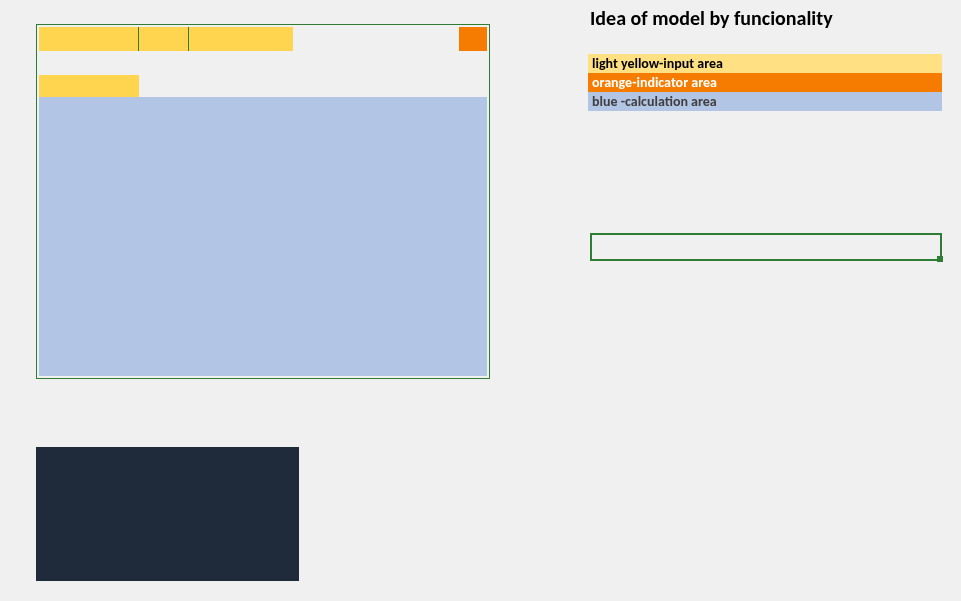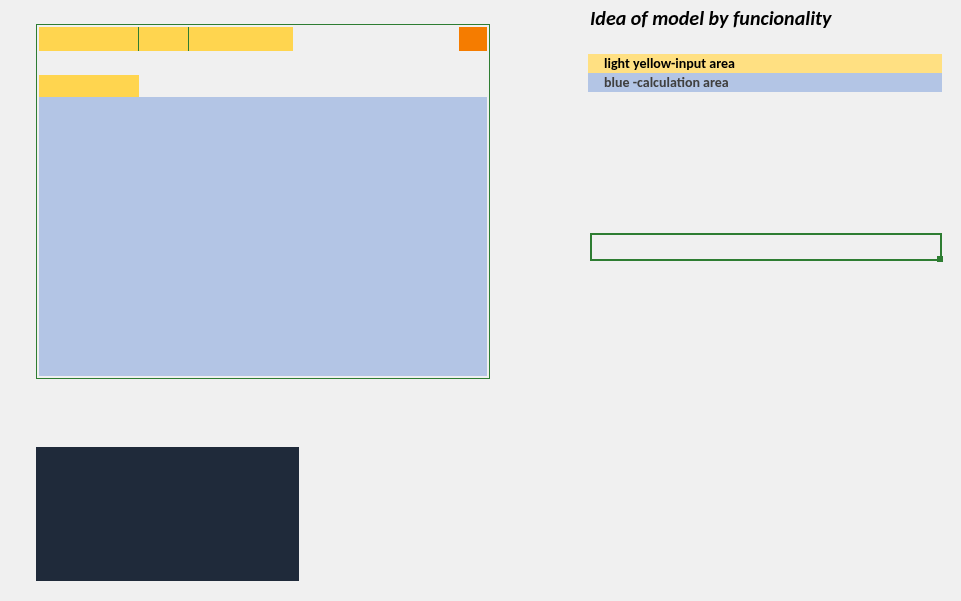--- a/index.html
+++ b/index.html
@@ -67,32 +67,31 @@
       height: 134px;
       background: #1f2a3a;
     }
     .title {
       position: absolute;
       left: 590px;
       top: 6px;
       font-size: 20px;
       font-weight: 700;
       color: #000;
-      font-style: italic;
     }
     .legend {
       position: absolute;
       left: 588px;
       top: 54px;
       width: 354px;
     }
     .legend-row {
       width: 100%;
       height: 19px;
-      padding-left: 16px;
+      padding-left: 4px;
       font-size: 14px;
       font-weight: 700;
       line-height: 19px;
     }
     .legend-yellow { background: #ffe082; color: #000; }
     .legend-orange { background: #f57c00; color: #fff; }
     .legend-blue { background: #b3c5e5; color: #404040; }
     .legend-black { background: #1f2a3a; color: #fff; font-weight: 400; }
     .selected-cell {
       position: absolute;
@@ -131,18 +130,19 @@
     <div class="calc-area"></div>
   </div>
 </div>
 
 <div class="ui-box"></div>
 
 <div class="title">Idea of model by funcionality</div>
 
 <div class="legend">
   <div class="legend-row legend-yellow">light yellow-input area</div>
+  <div class="legend-row legend-orange">orange-indicator area</div>
   <div class="legend-row legend-blue">blue -calculation area</div>
 </div>
 
 <div class="selected-cell">
   <div class="fill-handle"></div>
 </div>
 
 </body></html>

